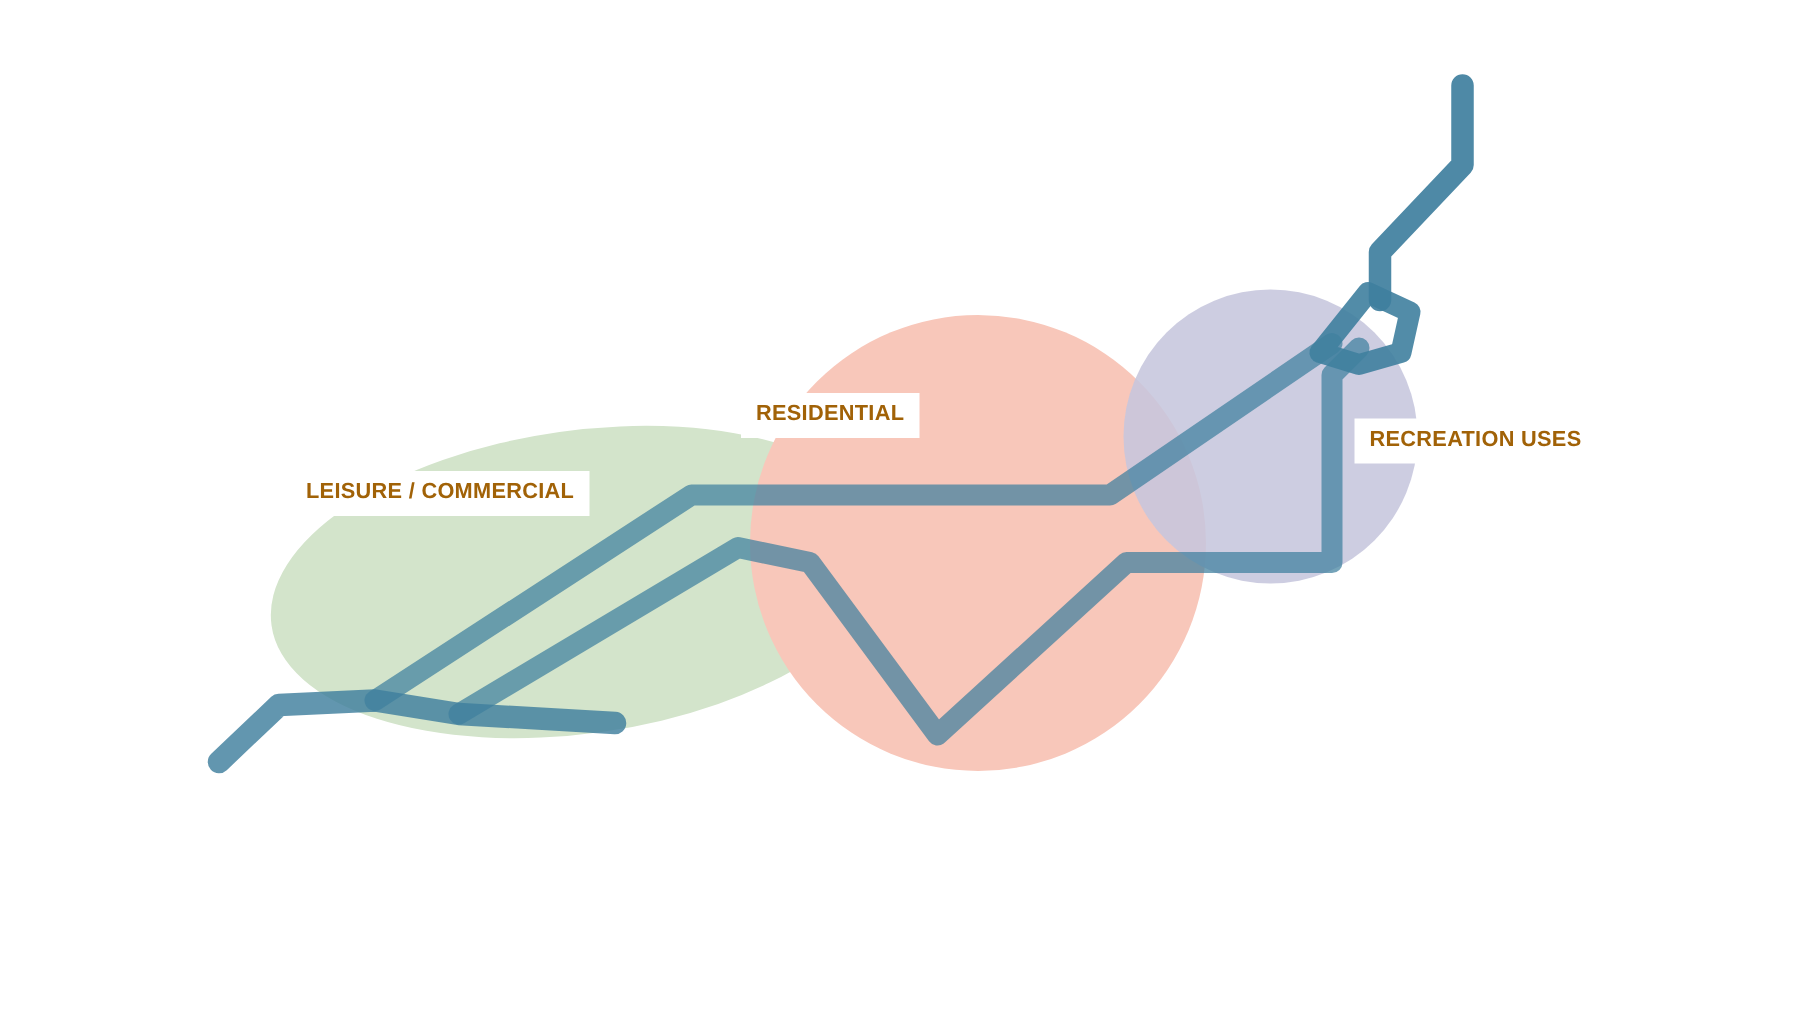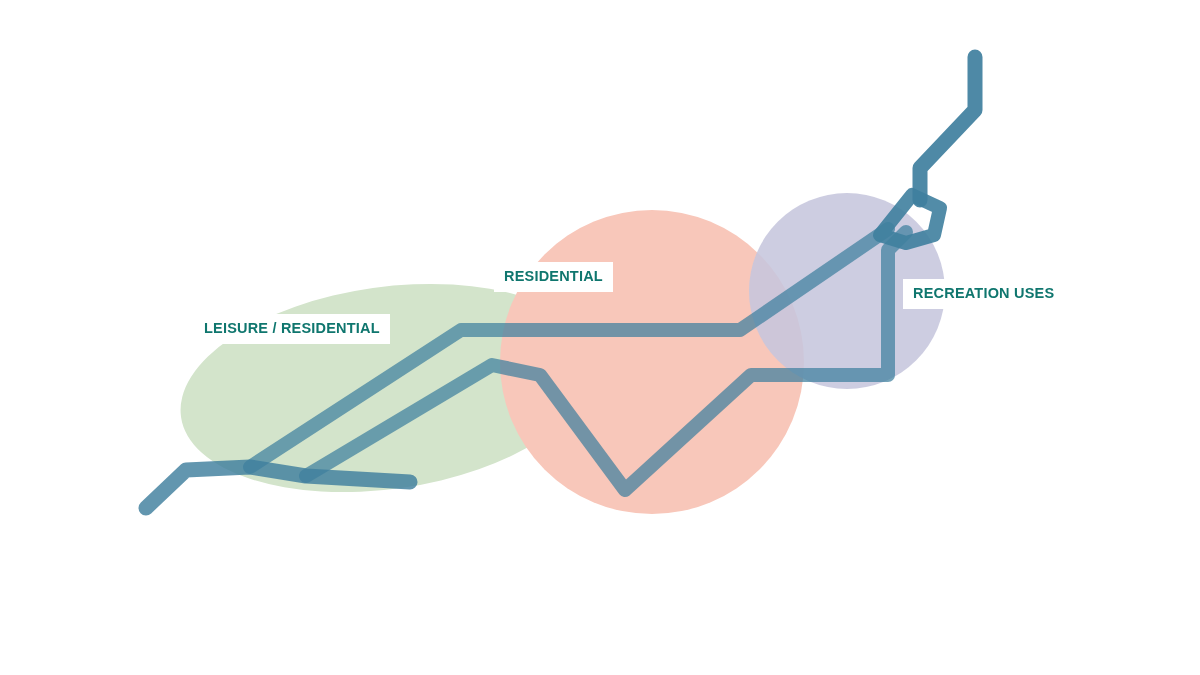--- a/index.html
+++ b/index.html
@@ -18,21 +18,21 @@
   #canvas {
     position: absolute;
     left: 0;
     top: 0;
     width: 1200px;
     height: 675px;
   }
   .zone-label {
     position: absolute;
     background: #ffffff;
-    color: #0f766e;
+    color: #a16207;
     font-family: "Liberation Sans", sans-serif;
     font-weight: bold;
     font-size: 14.5px;
     letter-spacing: 0.2px;
     line-height: 1;
     padding: 7px 10px 8px 10px;
     white-space: nowrap;
     box-sizing: border-box;
   }
   #label-leisure { left: 194px; top: 314px; }
@@ -54,19 +54,19 @@
 
     <g fill="none" stroke-linecap="round" stroke-linejoin="round">
       <polyline id="route-trunk-route" points="146,508 186,470 250,467 306,476 410,482" stroke="#3f7f9e" stroke-opacity="0.82" stroke-width="15"></polyline>
       <polyline id="route-upper-branch" points="250,467 461,330 740,330 888,229" stroke="#3f7f9e" stroke-opacity="0.72" stroke-width="14"></polyline>
       <polyline id="route-lower-branch" points="306,476 492,365 540,375 625,490 751,375 888,375 888,250 906,232" stroke="#3f7f9e" stroke-opacity="0.72" stroke-width="14"></polyline>
       <polyline id="route-terminus-loop" points="880,235 912,195 940,208 934,235 906,243 880,235" stroke="#3f7f9e" stroke-opacity="0.9" stroke-width="14"></polyline>
       <polyline id="route-terminus-spur" points="920,200 920,168 975,110 975,57" stroke="#3f7f9e" stroke-opacity="0.92" stroke-width="15"></polyline>
     </g>
   </svg>
 
-  <div class="zone-label" id="label-leisure" style="left: 194px; top: 314px;">LEISURE / RESIDENTIAL</div>
+  <div class="zone-label" id="label-leisure" style="left: 194px; top: 314px;">LEISURE / COMMERCIAL</div>
 
   <div class="zone-label" id="label-residential" style="left: 494px; top: 262px;">RESIDENTIAL</div>
 
   <div class="zone-label" id="label-commercial" style="left: 903px; top: 279px;">RECREATION USES</div>
 
 </div>
 
 </body></html>

